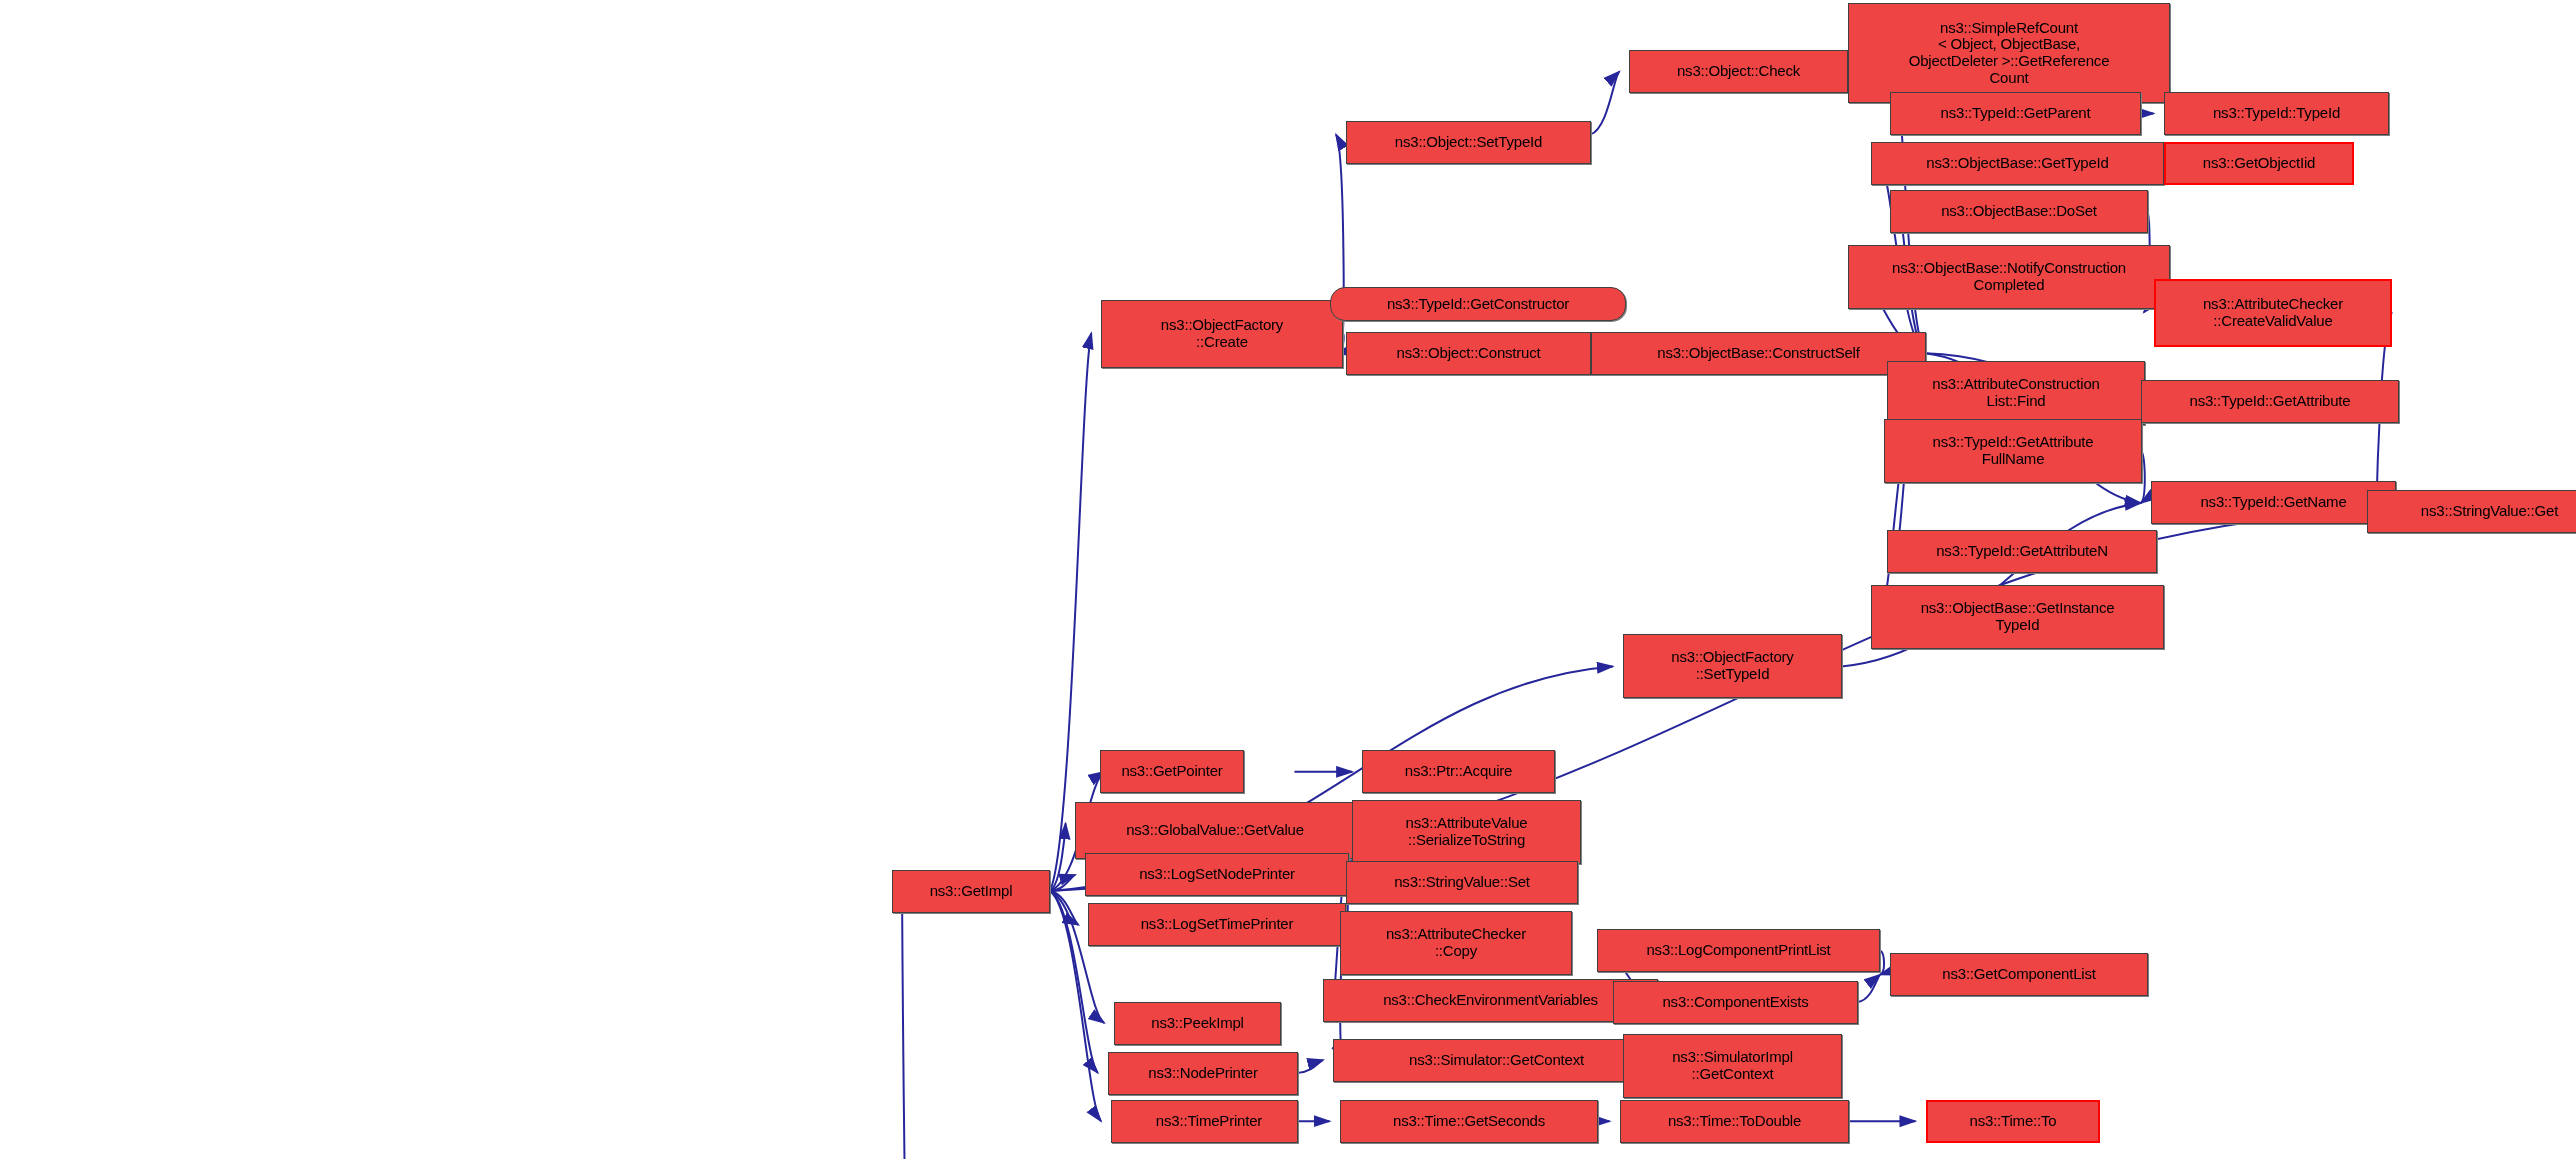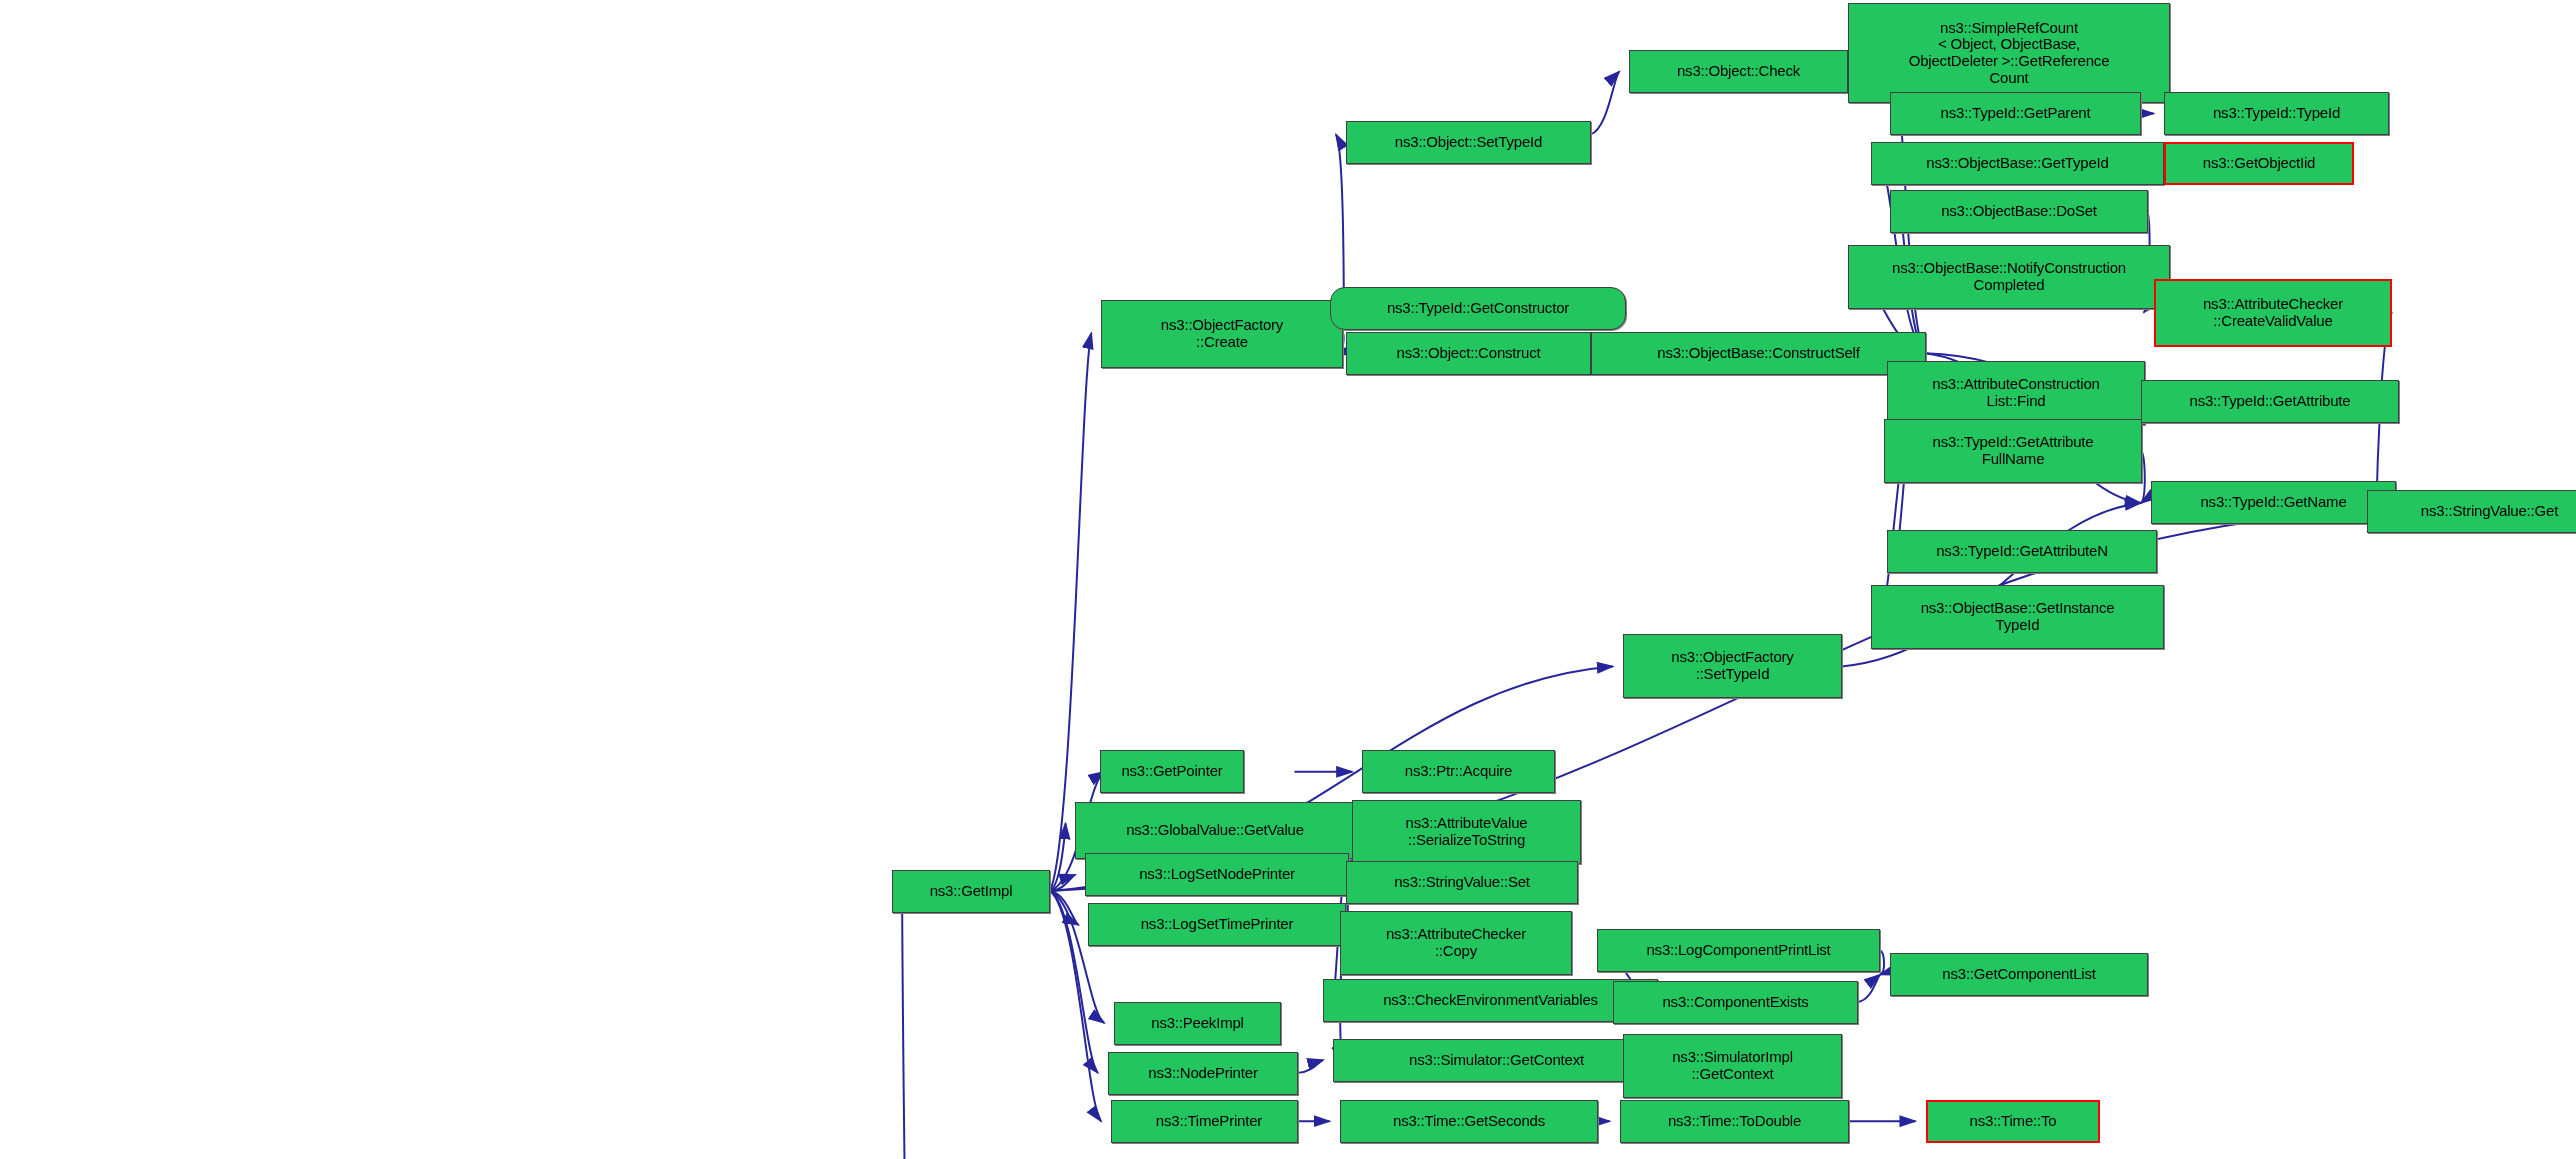--- a/index.html
+++ b/index.html
@@ -3,21 +3,21 @@
 <meta charset="utf-8">
 <style>
   html,body{margin:0;padding:0;background:#ffffff;}
   body{font-family:"Liberation Sans","DejaVu Sans",sans-serif;}
   #canvas{position:relative;width:2576px;height:1159px;background:#ffffff;overflow:hidden;}
   svg#edges{position:absolute;left:0;top:0;width:2576px;height:1159px;pointer-events:none;}
   .node{
     position:absolute;
     box-sizing:border-box;
     border:1px solid #404040;
-    background:#22c55e;
+    background:#ef4444;
     color:#000000;
     display:flex;
     align-items:center;
     justify-content:center;
     text-align:center;
     font-size:15px;
     line-height:1.12;
     letter-spacing:-0.2px;
     white-space:pre-line;
     padding:1px 3px;
@@ -97,21 +97,21 @@
   <div id="node-layer">
       <div class="node" style="left: 892px; top: 870px; width: 158px; height: 43px;">ns3::GetImpl</div>
       <div class="node" style="left: 1101px; top: 300px; width: 242px; height: 68px;">ns3::ObjectFactory
 ::Create</div>
       <div class="node" style="left: 1346px; top: 113px; width: 245px; height: 43px; margin-top: 8px;">ns3::Object::SetTypeId</div>
       <div class="node" style="left: 1629px; top: 50px; width: 219px; height: 43px;">ns3::Object::Check</div>
       <div class="node" style="left: 1848px; top: 3.2px; width: 322px; height: 100px;">ns3::SimpleRefCount
 &lt; Object, ObjectBase,
 ObjectDeleter &gt;::GetReference
 Count</div>
-      <div class="node" style="left: 1330px; top: 287px; width: 296px; height: 43px; border-radius: 15px;">ns3::TypeId::GetConstructor</div>
+      <div class="node" style="left: 1330px; top: 287px; width: 296px; height: 34px; border-radius: 15px;">ns3::TypeId::GetConstructor</div>
       <div class="node" style="left: 1346px; top: 332px; width: 245px; height: 43px;">ns3::Object::Construct</div>
       <div class="node" style="left: 1591px; top: 332px; width: 335px; height: 43px;">ns3::ObjectBase::ConstructSelf</div>
       <div class="node" style="left: 1890px; top: 92px; width: 251px; height: 43px;">ns3::TypeId::GetParent</div>
       <div class="node" style="left: 2164px; top: 92px; width: 225px; height: 43px;">ns3::TypeId::TypeId</div>
       <div class="node" style="left: 1871px; top: 142px; width: 293px; height: 43px;">ns3::ObjectBase::GetTypeId</div>
       <div class="node redborder" style="left: 2164px; top: 142px; width: 190px; height: 43px;">ns3::GetObjectIid</div>
       <div class="node" style="left: 1890px; top: 190px; width: 258px; height: 43px;">ns3::ObjectBase::DoSet</div>
       <div class="node" style="left: 1848px; top: 245px; width: 322px; height: 64px;">ns3::ObjectBase::NotifyConstruction
 Completed</div>
       <div class="node redborder" style="left: 2154px; top: 279px; width: 238px; height: 68px;">ns3::AttributeChecker

